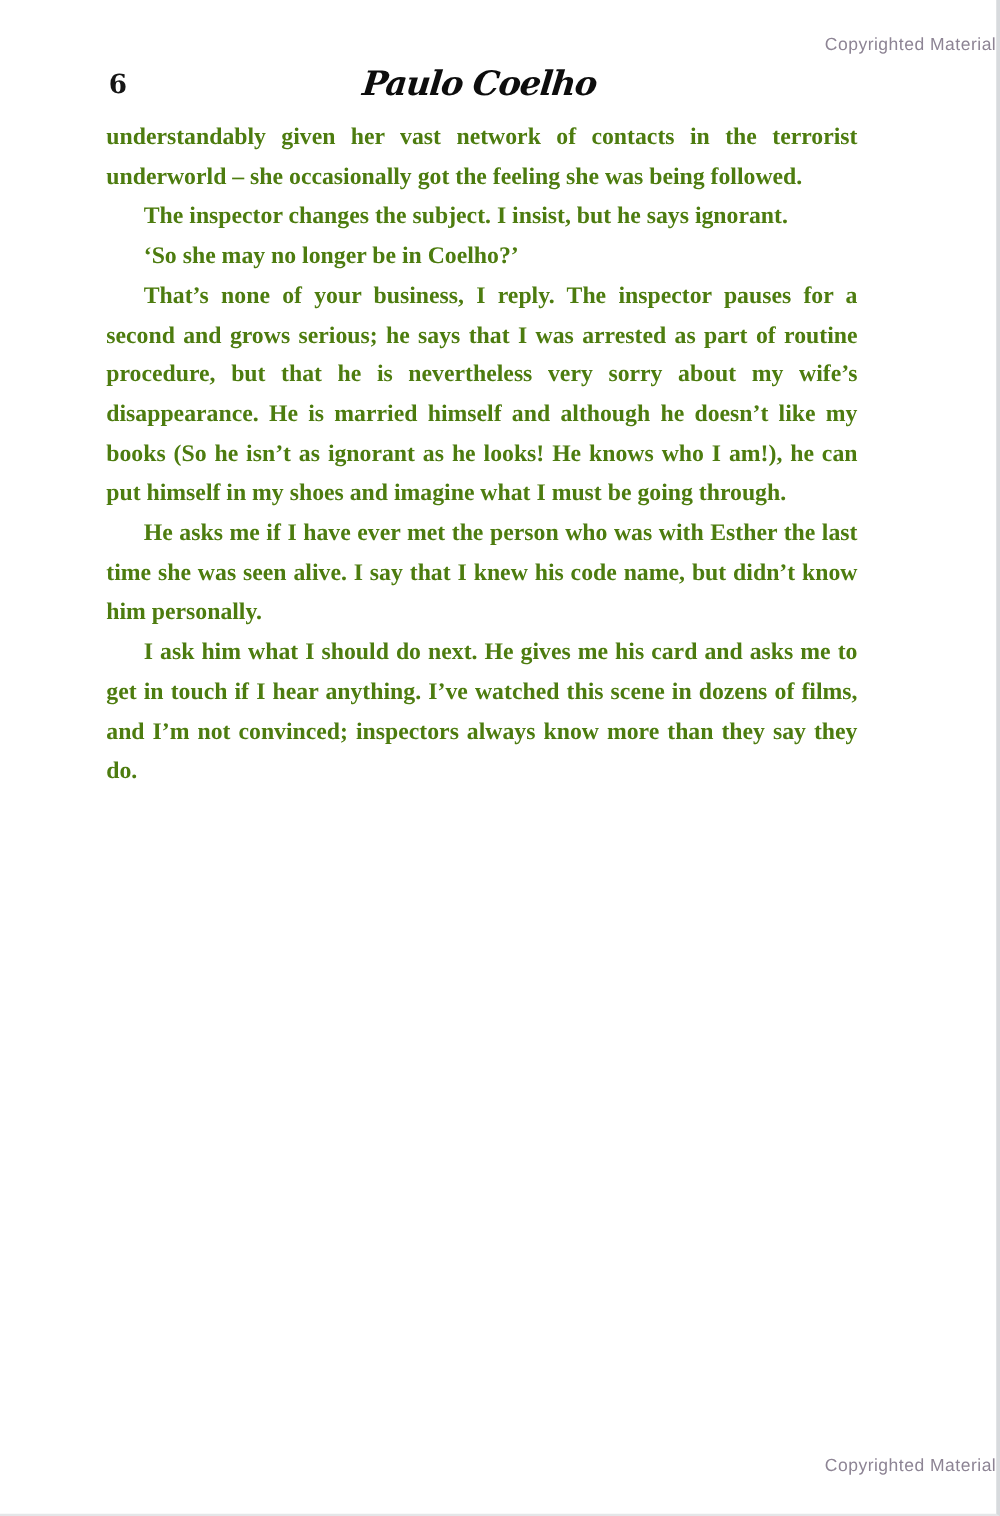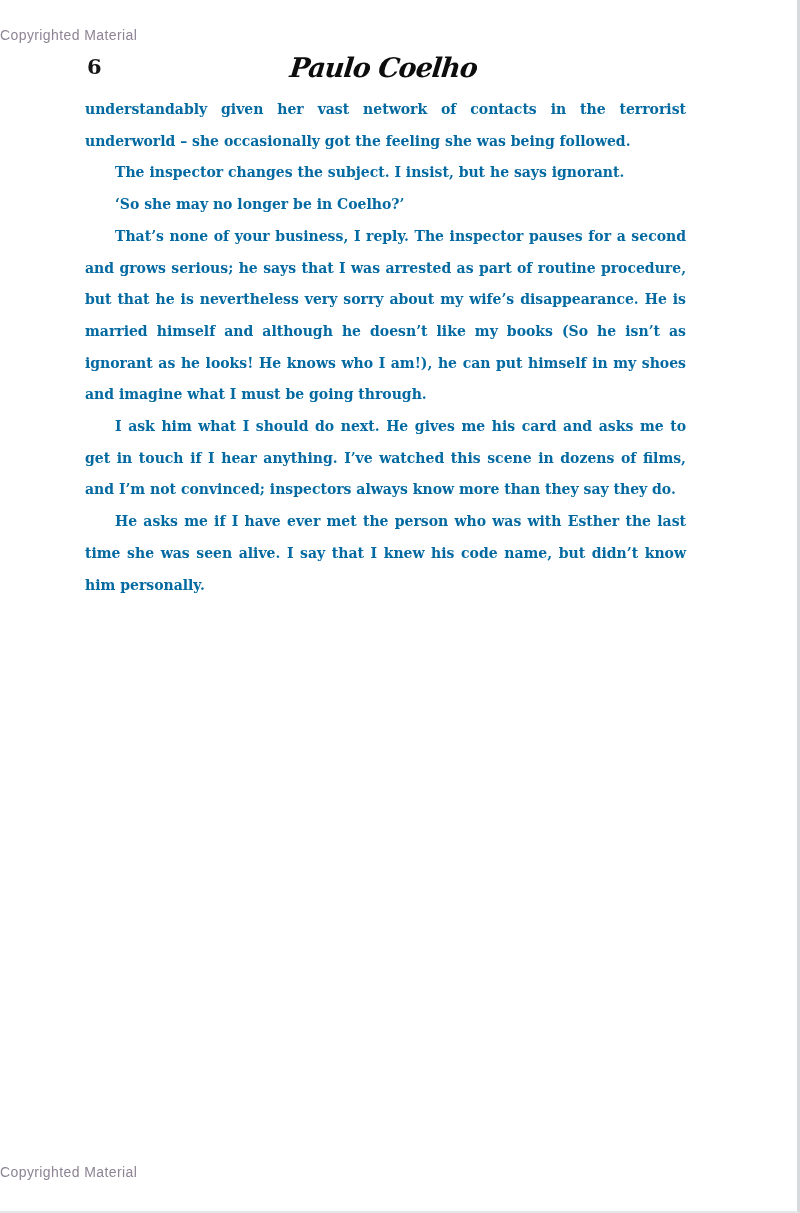--- a/index.html
+++ b/index.html
@@ -16,21 +16,21 @@
     box-sizing: border-box;
     border-right: 3px solid #d7dadd;
     border-bottom: 2px solid #e4e6e8;
     font-family: "DejaVu Serif", "Liberation Serif", serif;
     color: #121212;
   }
   .copyright {
     position: absolute;
     left: 0;
     width: 100%;
-    text-align: left;
+    text-align: right;
     font-family: "Liberation Sans", sans-serif;
     font-size: 14px;
     letter-spacing: 0.4px;
     color: #8d8494;
   }
   .copyright.top { top: 27px; }
   .copyright.bottom { top: 1164px; }
   .page-header {
     position: absolute;
     top: 52px;
@@ -61,26 +61,27 @@
     color: #0d0d0d;
   }
   .body-text {
     position: absolute;
     top: 94px;
     left: 85px;
     width: 601px;
   }
   .body-text p {
     margin: 0;
-    font-size: 14px;
+    font-size: 19px;
     font-weight: 600;
     line-height: 31.7px;
     text-align: justify;
     text-indent: 30px;
-    color: #0369a1;
+    color: #4d7c0f;
+    font-family: Liberation Serif, serif;
   }
   .body-text p.continuation {
     text-indent: 0;
   }
 </style>
 </head>
 <body>
 
 <div class="book-page">
 
@@ -89,19 +90,19 @@
   <div class="page-header">
     <span class="page-number">6</span>
     <span class="author">Paulo Coelho</span>
   </div>
 
   <div class="body-text">
     <p class="continuation">understandably given her vast network of contacts in the terrorist underworld – she occasionally got the feeling she was being followed.</p>
     <p>The inspector changes the subject. I insist, but he says ignorant.</p>
     <p>‘So she may no longer be in Coelho?’</p>
     <p>That’s none of your business, I reply. The inspector pauses for a second and grows serious; he says that I was arrested as part of routine procedure, but that he is nevertheless very sorry about my wife’s disappearance. He is married himself and although he doesn’t like my books (So he isn’t as ignorant as he looks! He knows who I am!), he can put himself in my shoes and imagine what I must be going through.</p>
+    <p>He asks me if I have ever met the person who was with Esther the last time she was seen alive. I say that I knew his code name, but didn’t know him personally.</p>
     <p>I ask him what I should do next. He gives me his card and asks me to get in touch if I hear anything. I’ve watched this scene in dozens of films, and I’m not convinced; inspectors always know more than they say they do.</p>
-    <p>He asks me if I have ever met the person who was with Esther the last time she was seen alive. I say that I knew his code name, but didn’t know him personally.</p>
   </div>
 
   <div class="copyright bottom">Copyrighted Material</div>
 
 </div>
 
 </body></html>

